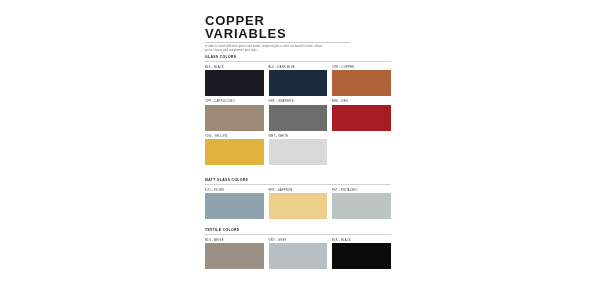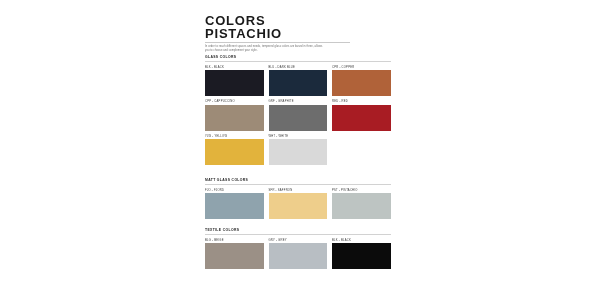--- a/index.html
+++ b/index.html
@@ -99,22 +99,22 @@
     visibility: hidden;
   }
 </style>
 </head>
 <body>
 
 <div class="page">
   <div class="sheet">
 
     <div class="title">
-      <div class="title-line">COLORS</div>
-      <div class="title-line">PISTACHIO</div>
+      <div class="title-line">COPPER</div>
+      <div class="title-line">VARIABLES</div>
     </div>
 
     <div class="title-rule"></div>
 
     <div class="subtitle">In order to reach different spaces and needs, tempered glass colors are based in three, allows you to choose and complement your style.</div>
 
     <div class="section" style="top:55px;">
       <div class="section-label">GLASS COLORS</div>
 
       <div class="swatch-row">

